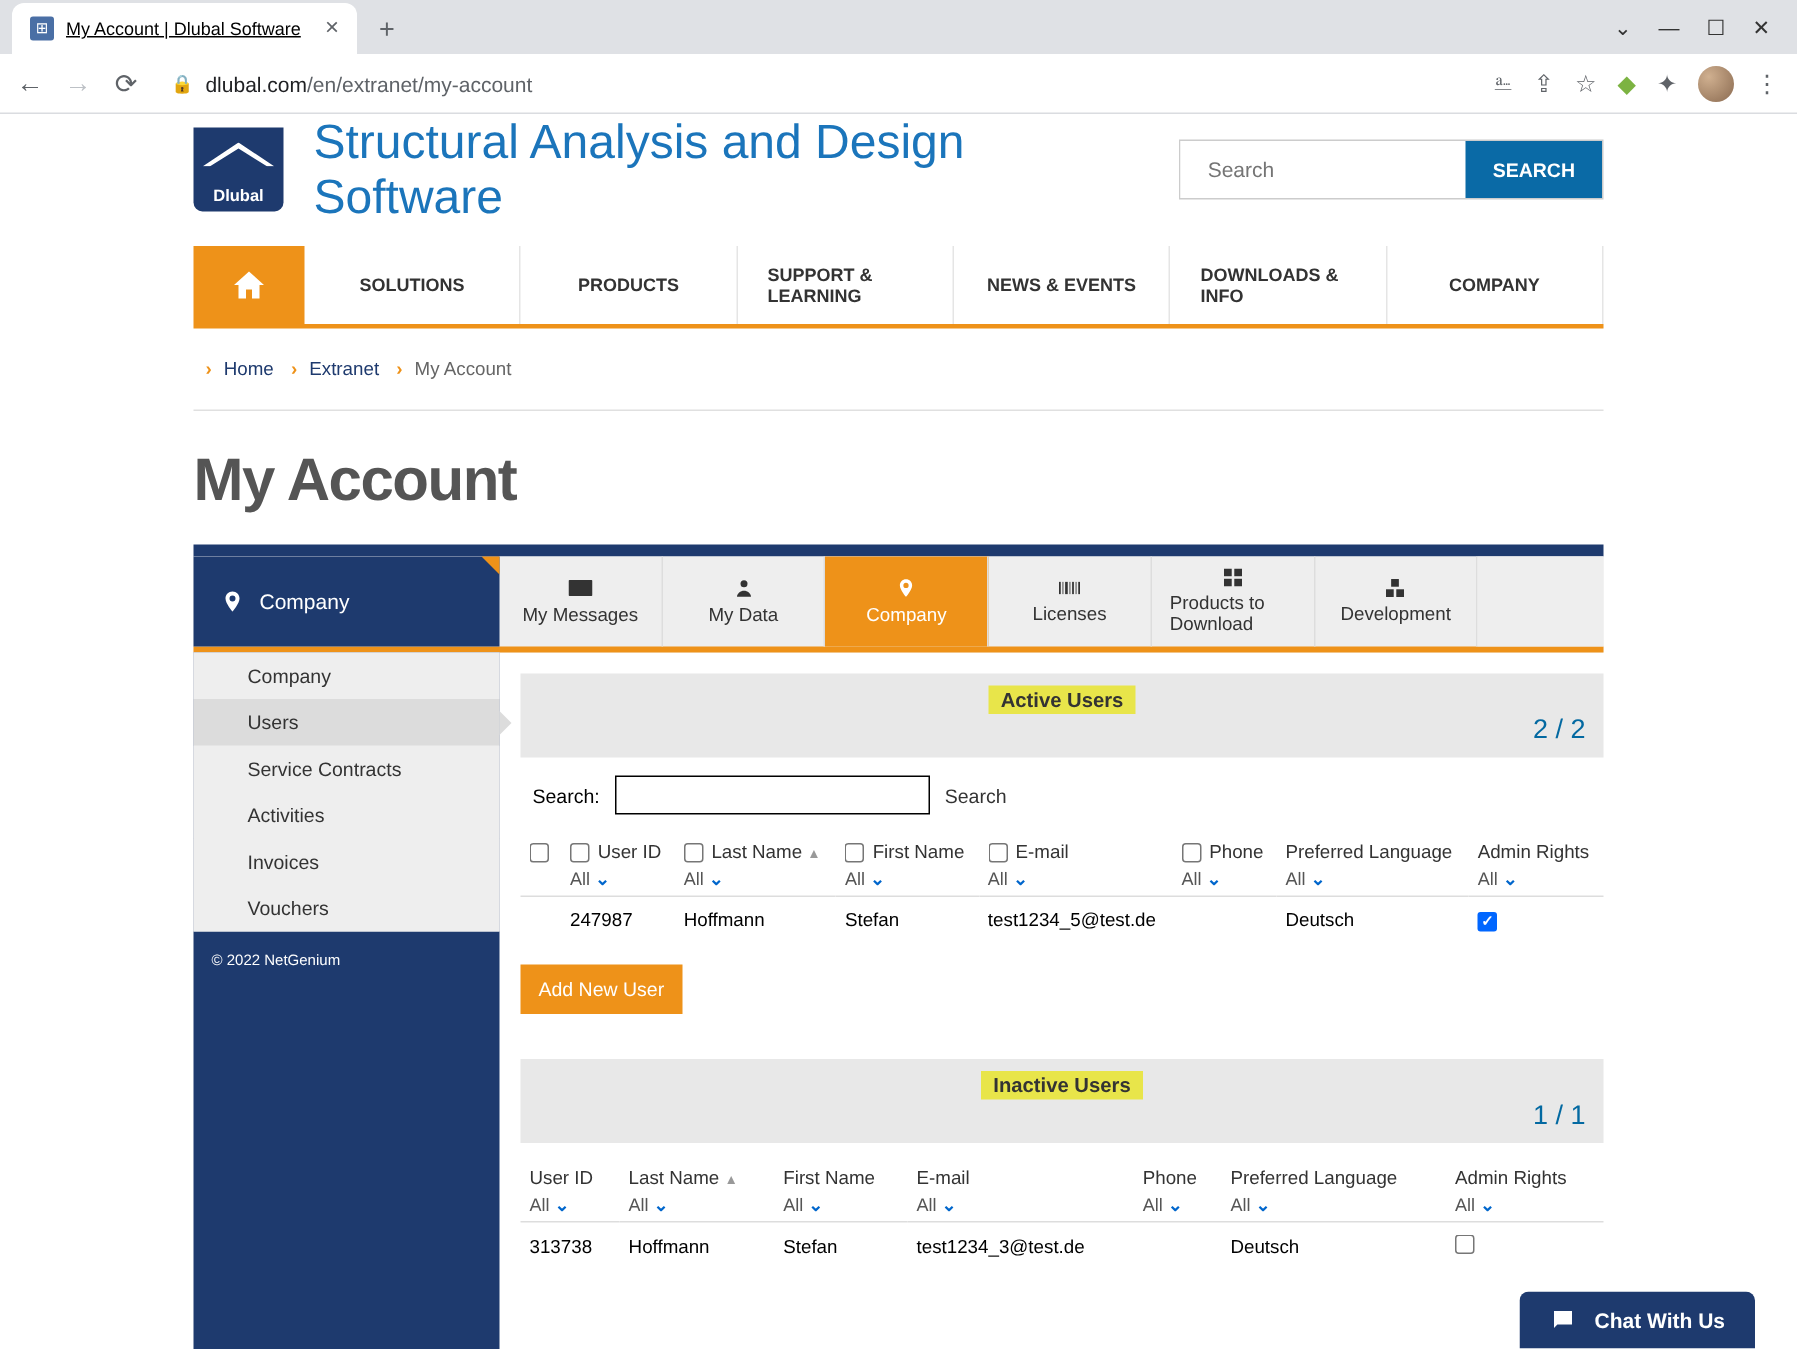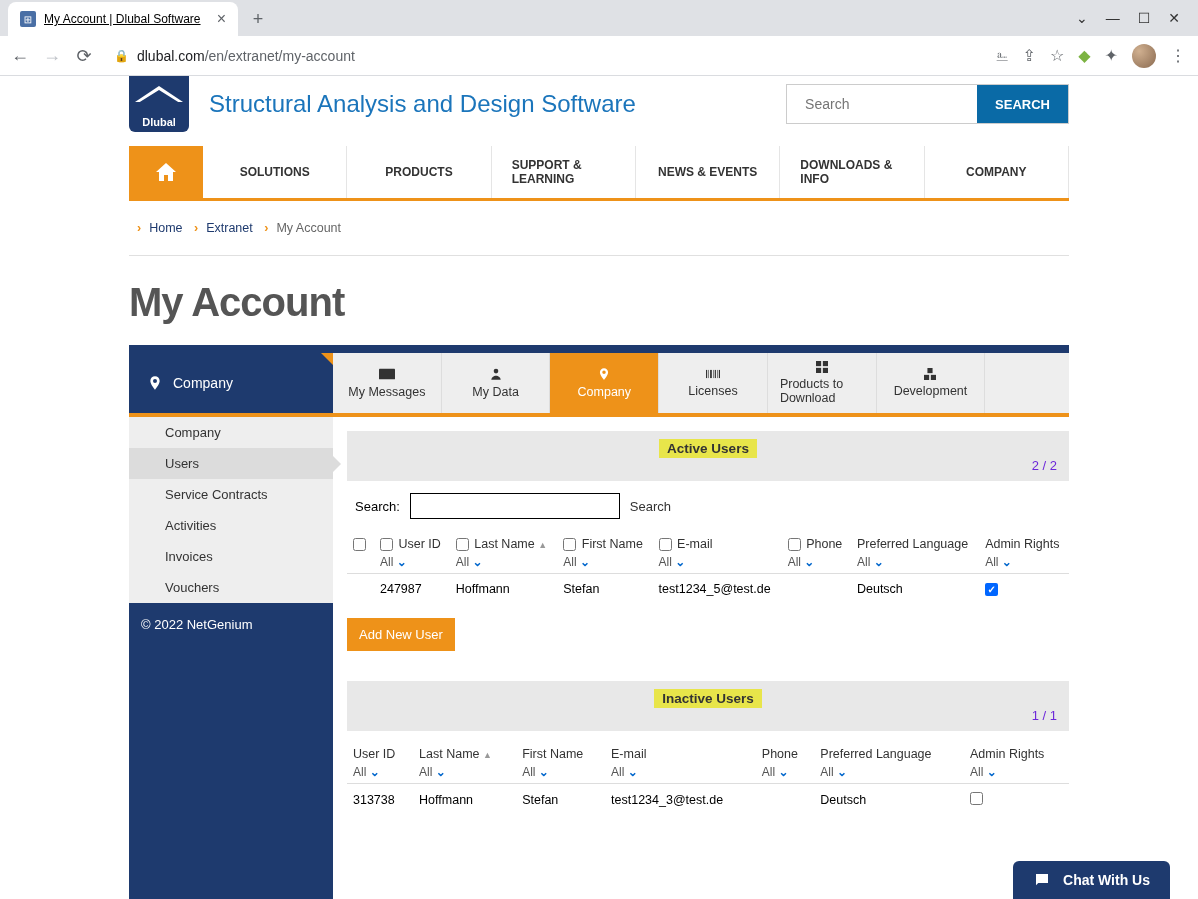--- a/index.html
+++ b/index.html
@@ -29,21 +29,21 @@
 
 
 .viewport { height: 823px; overflow-y: scroll; background: #f0f0f0; }
 .page { background: #fff; }
 .page-inner { width: 940px; margin: 0 auto; }
 
 .header-row { display: flex; align-items: center; padding: 0 0 14px 0; gap: 20px;}
 .logo { width: 60px; height: 56px; background: #1e3a6e; border-radius: 0 0 6px 6px; position: relative; display:flex; flex-direction:column; align-items:center; justify-content:flex-end; padding-bottom:4px;}
 .logo-top { position:absolute; top:6px; left:6px; right:6px; height:20px; background:#fff; clip-path: polygon(0 100%, 50% 20%, 100% 100%, 90% 100%, 50% 40%, 10% 100%);}
 .logo-text { color:#fff; font-size:11px; font-weight:bold;}
-.site-title { color: #1b75bb; font-size: 24px; font-weight: 500; flex: 1;}
+.site-title { color: #1b75bb; font-size: 32px; font-weight: 500; flex: 1;}
 .search-box { display: flex; height: 40px; border: 1px solid #ccc;}
 .search-input-wrap { display:flex; align-items:center; padding: 0 10px; width: 190px; background:#fff;}
 .search-input-wrap svg { width:20px; height:20px; margin-right:8px;}
 .search-input { border:none; outline:none; font-size:14px; flex:1;}
 .search-btn { background:#0a6aa6; color:#fff; border:none; padding: 0 18px; font-size:13px; font-weight:bold; cursor:pointer;}
 
 .main-nav { display: flex; border-bottom: 3px solid #ee9219; background:#fff;}
 .main-nav-item { padding: 0 20px; height: 52px; display:flex; align-items:center; justify-content:center; font-size:12px; font-weight:bold; color:#333; border-right:1px solid #e5e5e5; cursor:pointer; flex:1;}
 .main-nav-item.home { background:#ee9219; flex: 0 0 74px; border:none;}
 .main-nav-item.home svg { fill:#fff; width:24px; height:24px;}
@@ -66,26 +66,26 @@
 .app-tab svg { width:16px; height:14px; fill:#333;}
 .app-tab.active svg { fill:#fff;}
 .app-tab.smaller svg { width:14px; height:12px;}
 
 .app-body { display:flex; min-height: 500px;}
 .sidebar { width:204px; background:#1e3a6e; }
 .sidebar-top { background:#eee;}
 .side-item { padding: 8px 18px 8px 36px; font-size:13px; color:#333; cursor:pointer; background:#eee;}
 .side-item.active { background:#dcdcdc; position:relative;}
 .side-item.active::after { content:''; position:absolute; right:-8px; top:50%; transform:translateY(-50%); border-left:8px solid #dcdcdc; border-top:8px solid transparent; border-bottom:8px solid transparent;}
-.sidebar-footer { color:#fff; font-size:13px; padding: 14px 12px;}
+.sidebar-footer { color:#fff; font-size:10px; padding: 14px 12px;}
 
 .content { flex:1; padding: 14px 0 30px 14px;}
 .section-bar { background:#e8e8e8; padding: 8px 12px; display:flex; align-items:center; margin-bottom:12px;flex-direction:column;}
 .section-label { background:#e8e54a; padding: 2px 8px; font-size:13.5px; font-weight:bold; color:#333;}
-.section-count { margin-left:auto; font-size:13px; color:#6d28d9;}
+.section-count { margin-left:auto; font-size:18px; color:#0369a1;}
 .search-row { display:flex; align-items:center; gap:10px; padding: 0 8px 14px 8px; font-size:13px;}
 .search-row input { border:1px solid #000; height:26px; width:210px; padding:0 6px;}
 .search-row button { background:none; border:none; font-size:13px; cursor:pointer; color:#333;}
 
 table { width:100%; border-collapse: collapse; font-size:12.5px;}
 th { text-align:left; padding: 4px 6px; font-weight:normal; color:#333; vertical-align:top;}
 th .th-check { vertical-align:middle; margin-right:2px;}
 th .sort { color:#999; font-size:9px;}
 th .filter { display:block; margin-top:4px; color:#555; font-size:12px; cursor:pointer;}
 th .filter::after { content:' ⌄'; color:#0066cc; font-weight:bold;}

